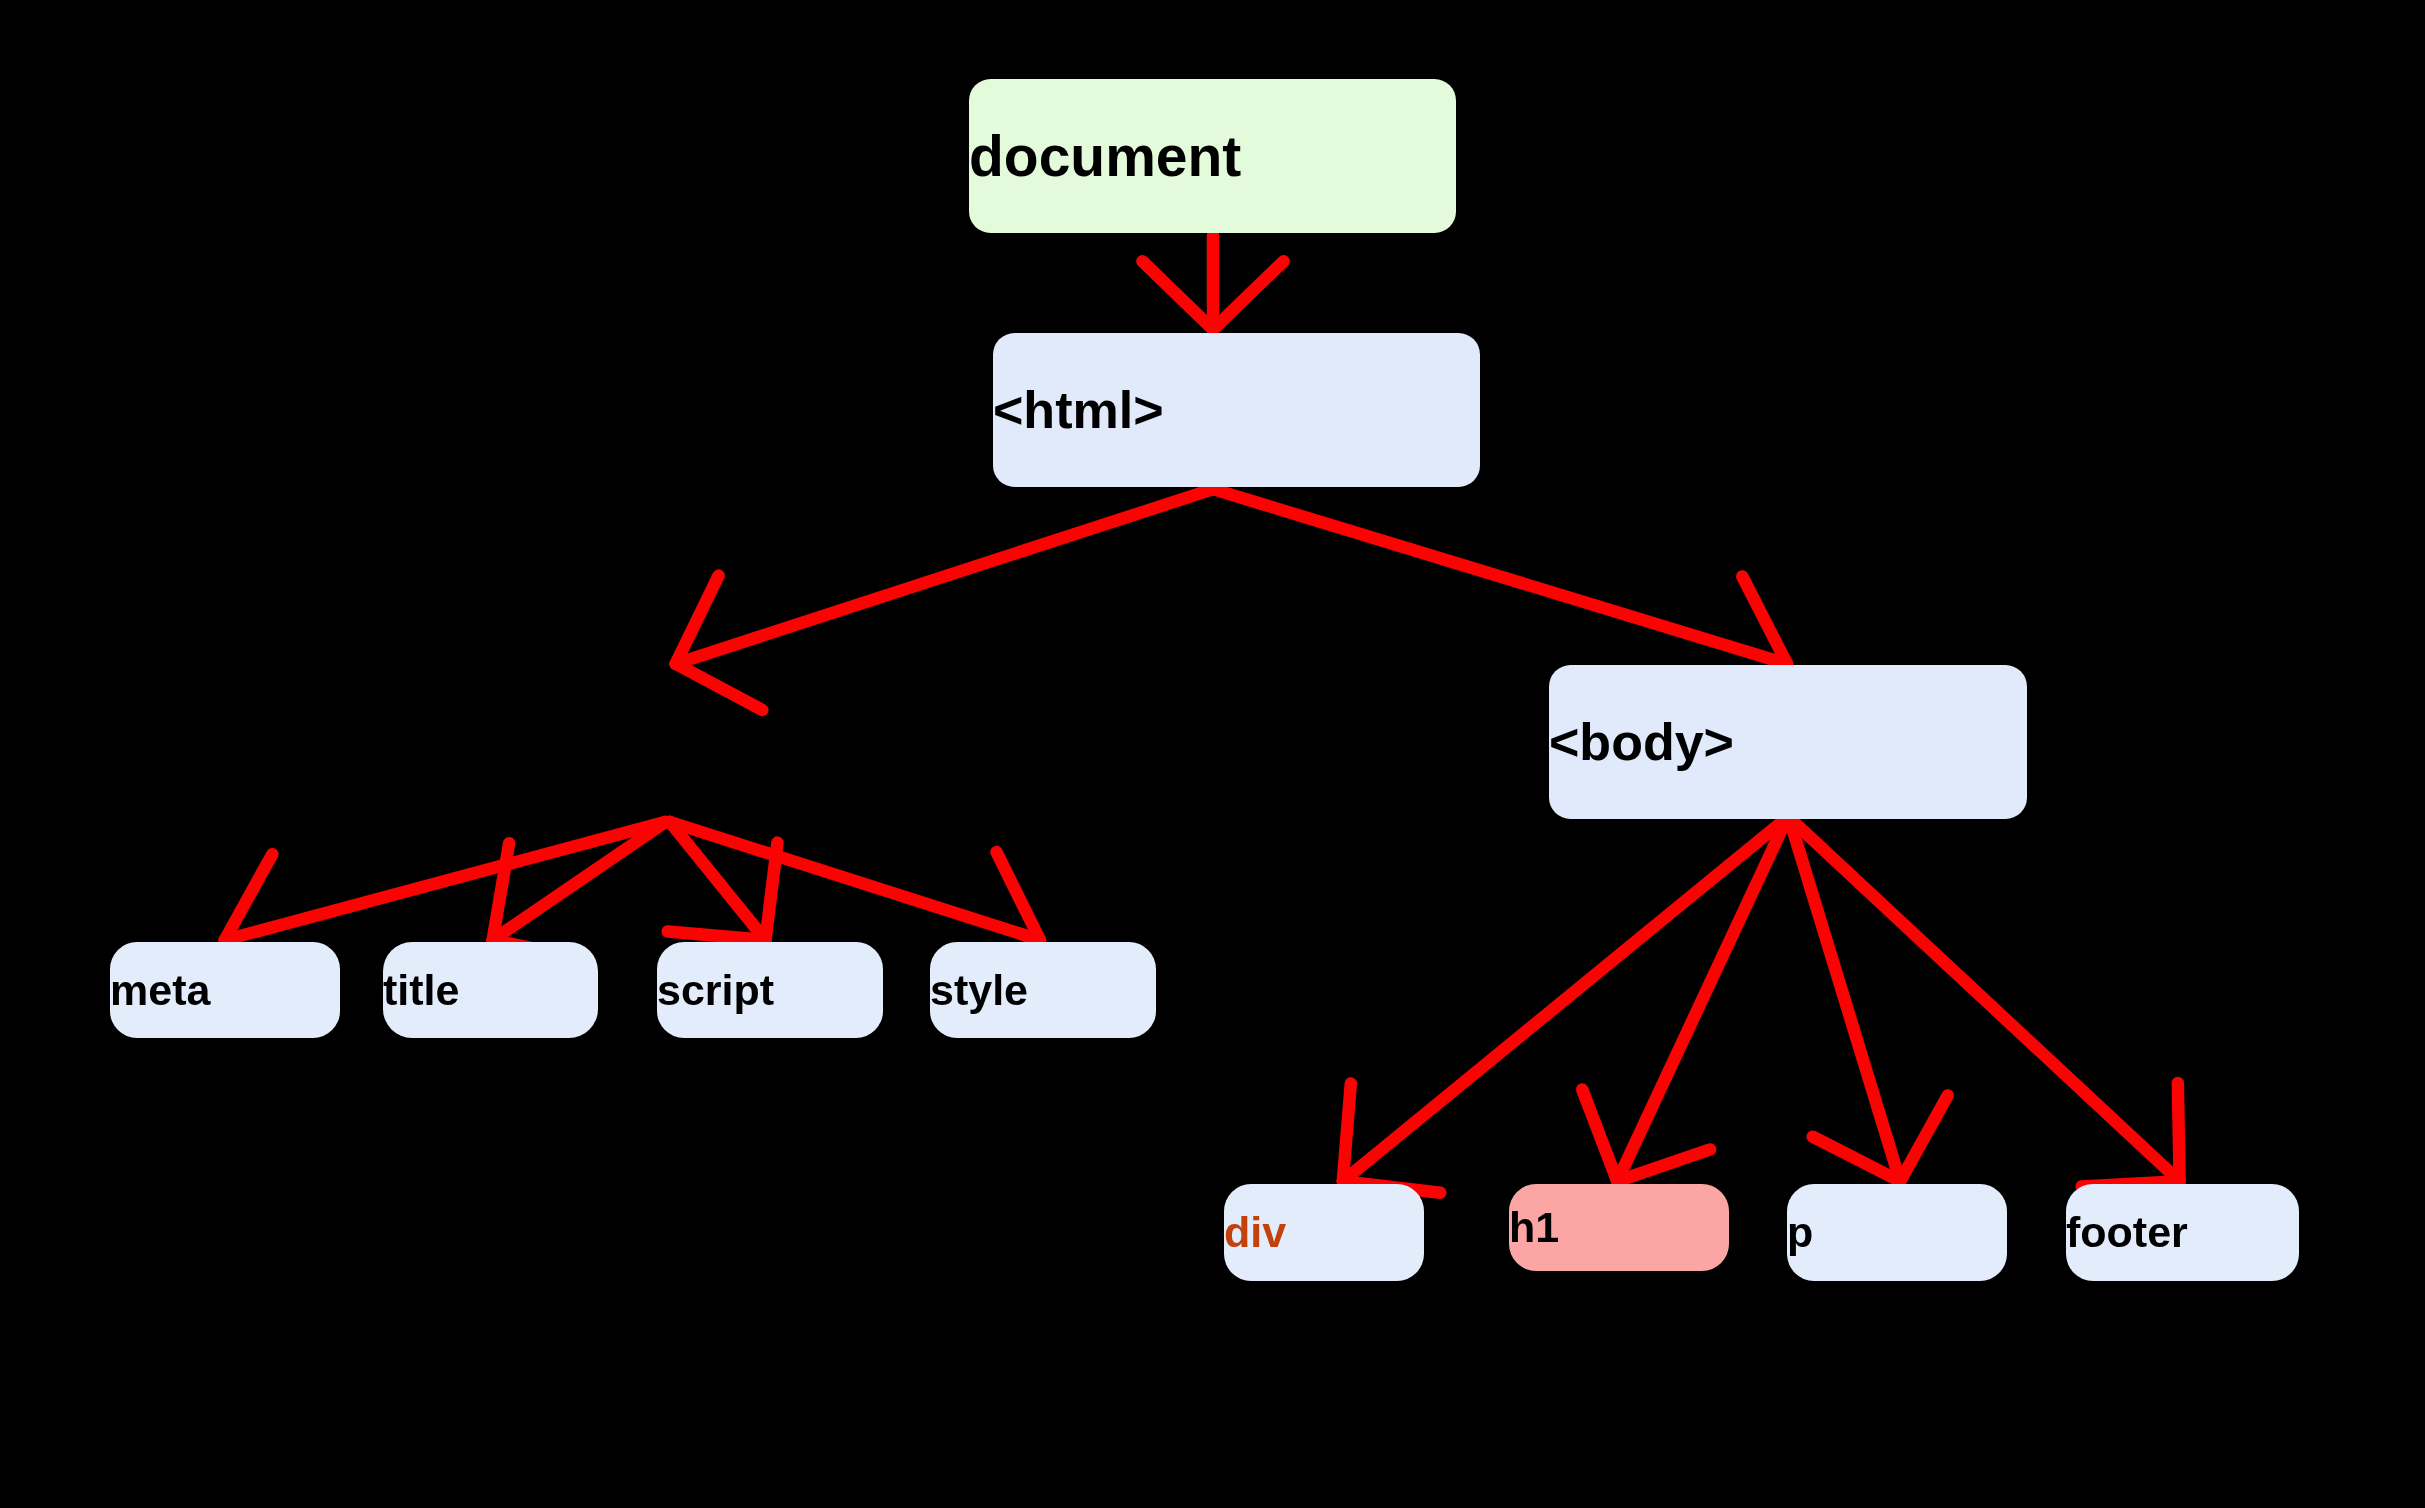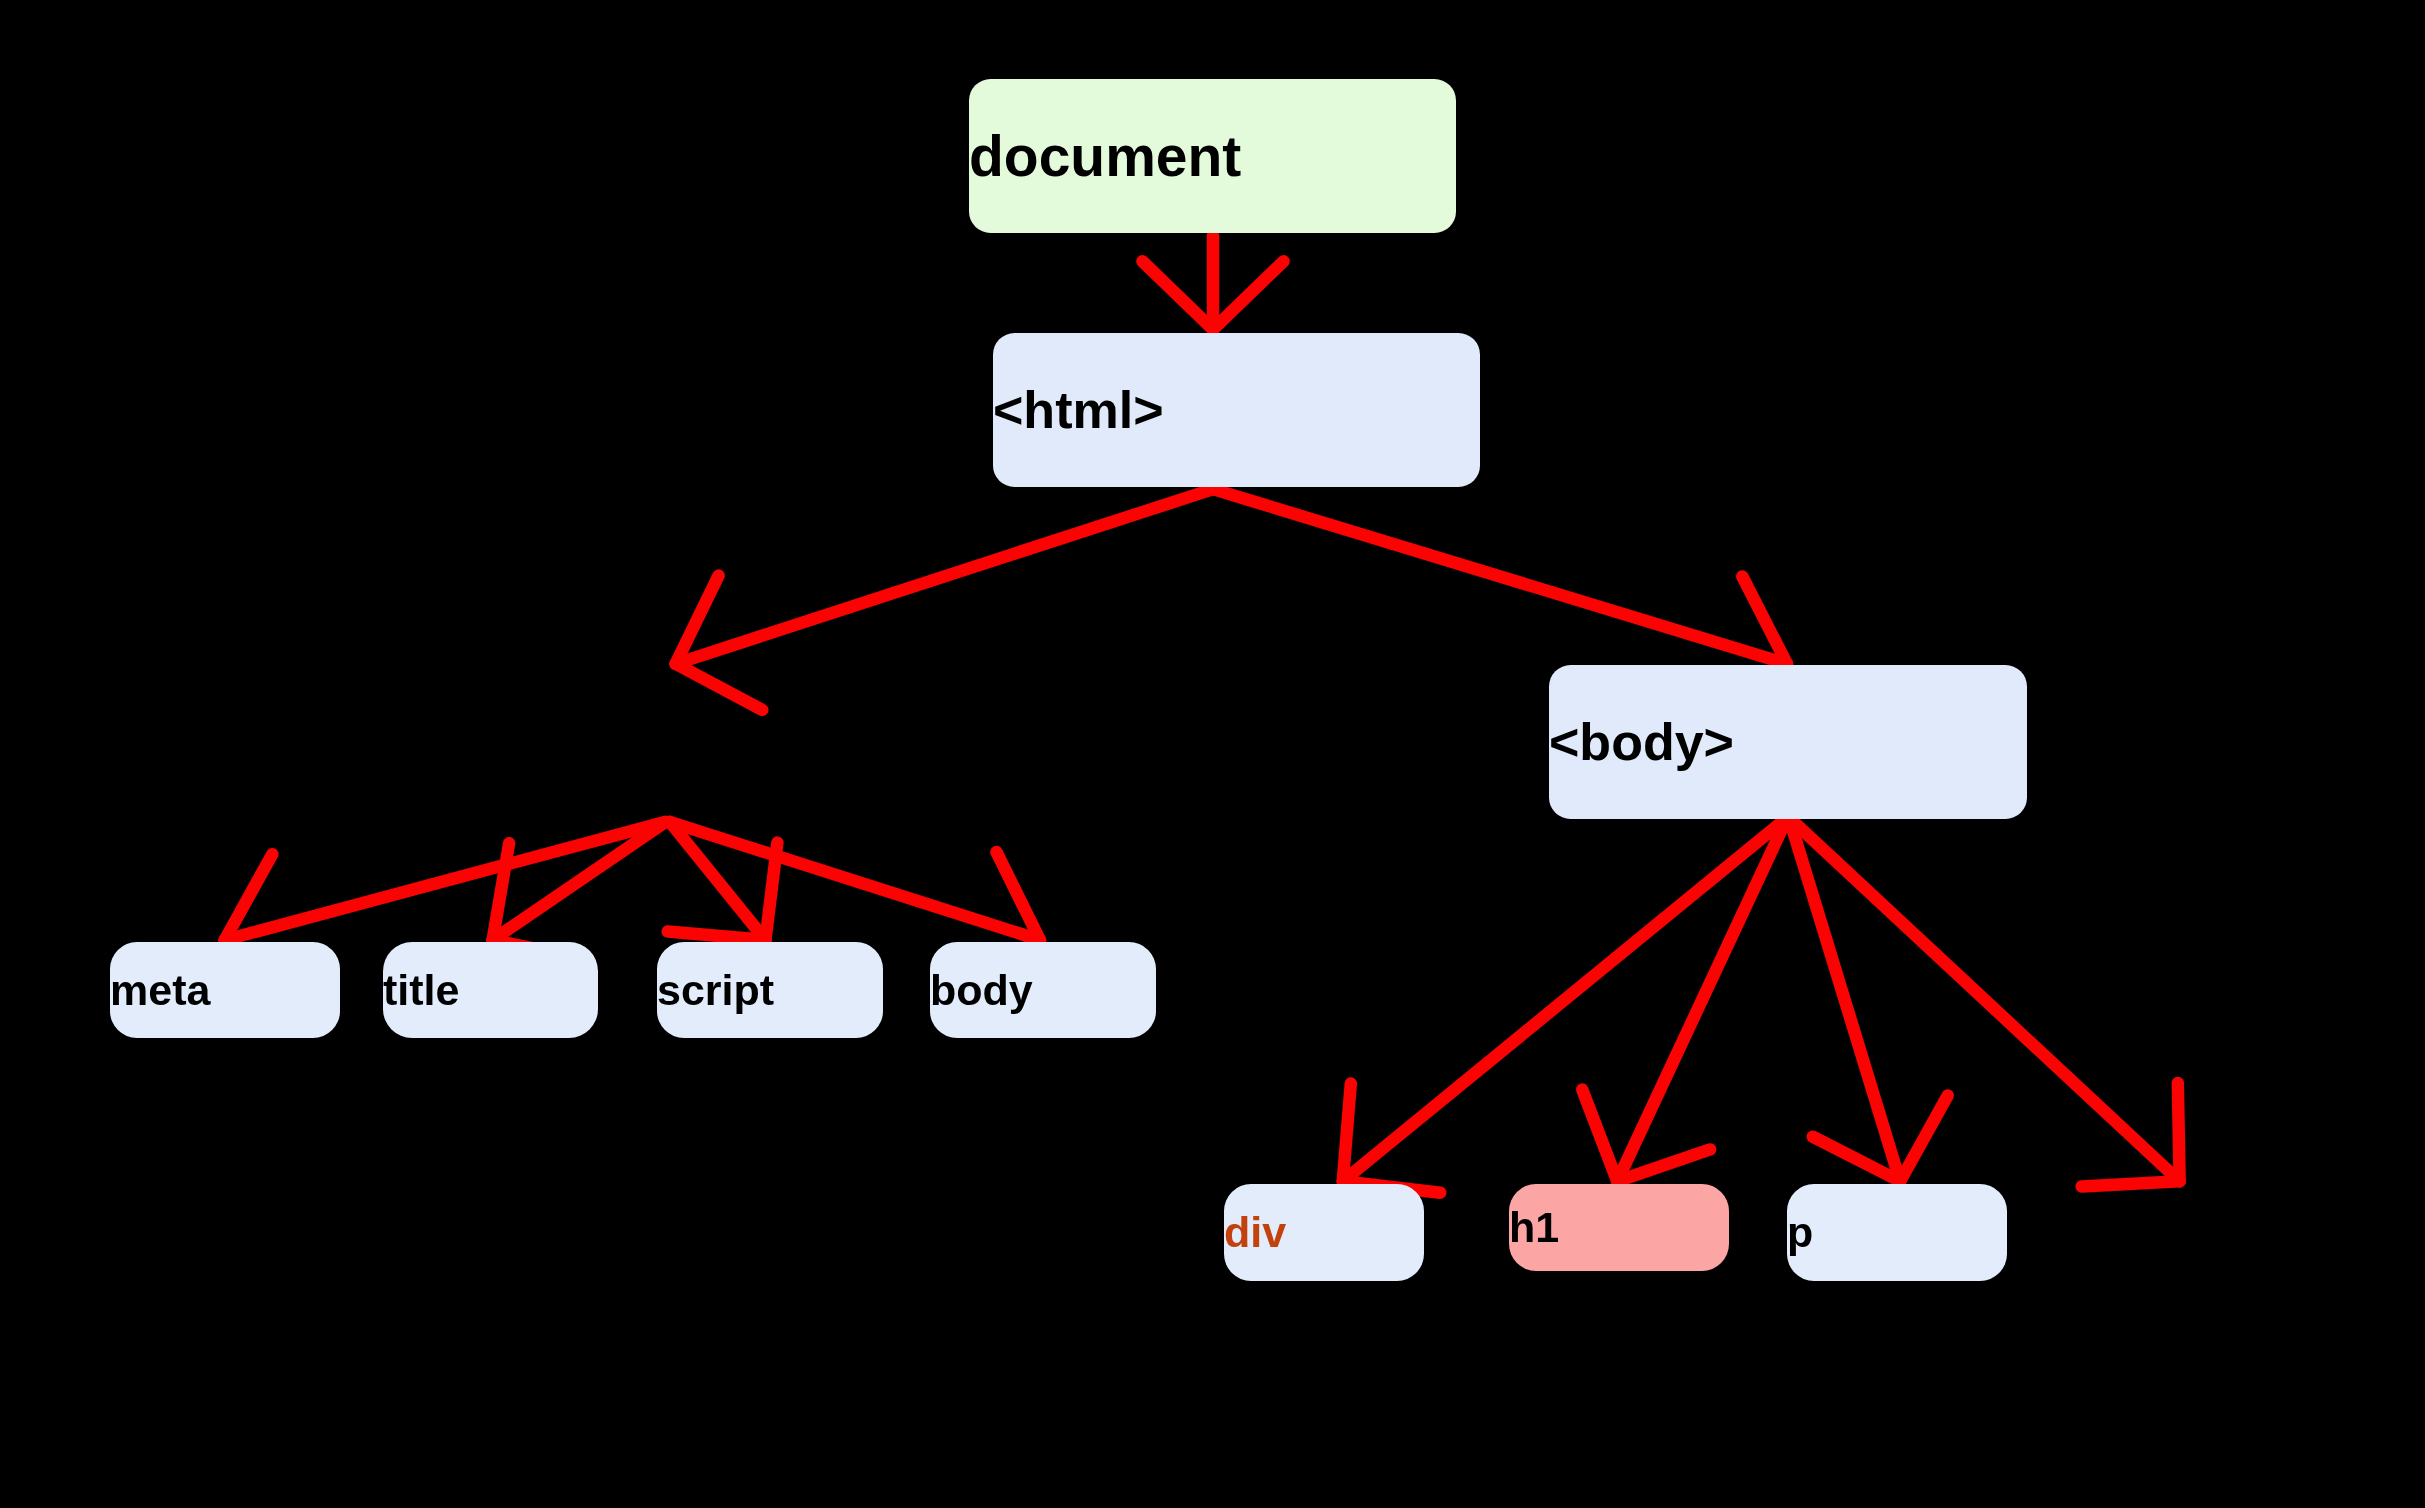--- a/index.html
+++ b/index.html
@@ -138,30 +138,33 @@
 
   <div class="node leaf" style="left: 383px; top: 942px; width: 215px; height: 96px; font-size: 43px; background: rgb(226, 236, 251); color: rgb(0, 0, 0); border-radius: 29px;">
     <span class="lbl">title</span>
   </div>
 
   <div class="node leaf" style="left: 657px; top: 942px; width: 226px; height: 96px; font-size: 43px; background: rgb(226, 236, 251); color: rgb(0, 0, 0);">
     <span class="lbl">script</span>
   </div>
 
   <div class="node leaf" style="left: 930px; top: 942px; width: 226px; height: 96px; font-size: 43px; background: rgb(226, 236, 251); color: rgb(0, 0, 0);">
-    <span class="lbl">body</span>
+    <span class="lbl">style</span>
   </div>
 
   <div class="node leaf" style="left: 1224px; top: 1184px; width: 200px; height: 97px; font-size: 43px; background: rgb(226, 236, 251); color: #c2410c;">
     <span class="lbl">div</span>
   </div>
 
   <div class="node leaf" style="left: 1509px; top: 1184px; width: 220px; height: 87px; font-size: 43px; background: #fca5a5; color: rgb(0, 0, 0);">
     <span class="lbl">h1</span>
   </div>
 
   <div class="node leaf" style="left: 1787px; top: 1184px; width: 220px; height: 97px; font-size: 43px; background: rgb(226, 236, 251); color: rgb(0, 0, 0);">
     <span class="lbl">p</span>
   </div>
 
+  <div class="node leaf" style="left: 2066px; top: 1184px; width: 233px; height: 97px; font-size: 43px; background: rgb(226, 236, 251); color: rgb(0, 0, 0);">
+    <span class="lbl">footer</span>
+  </div>
 
 </div>
 
 
 </body></html>

